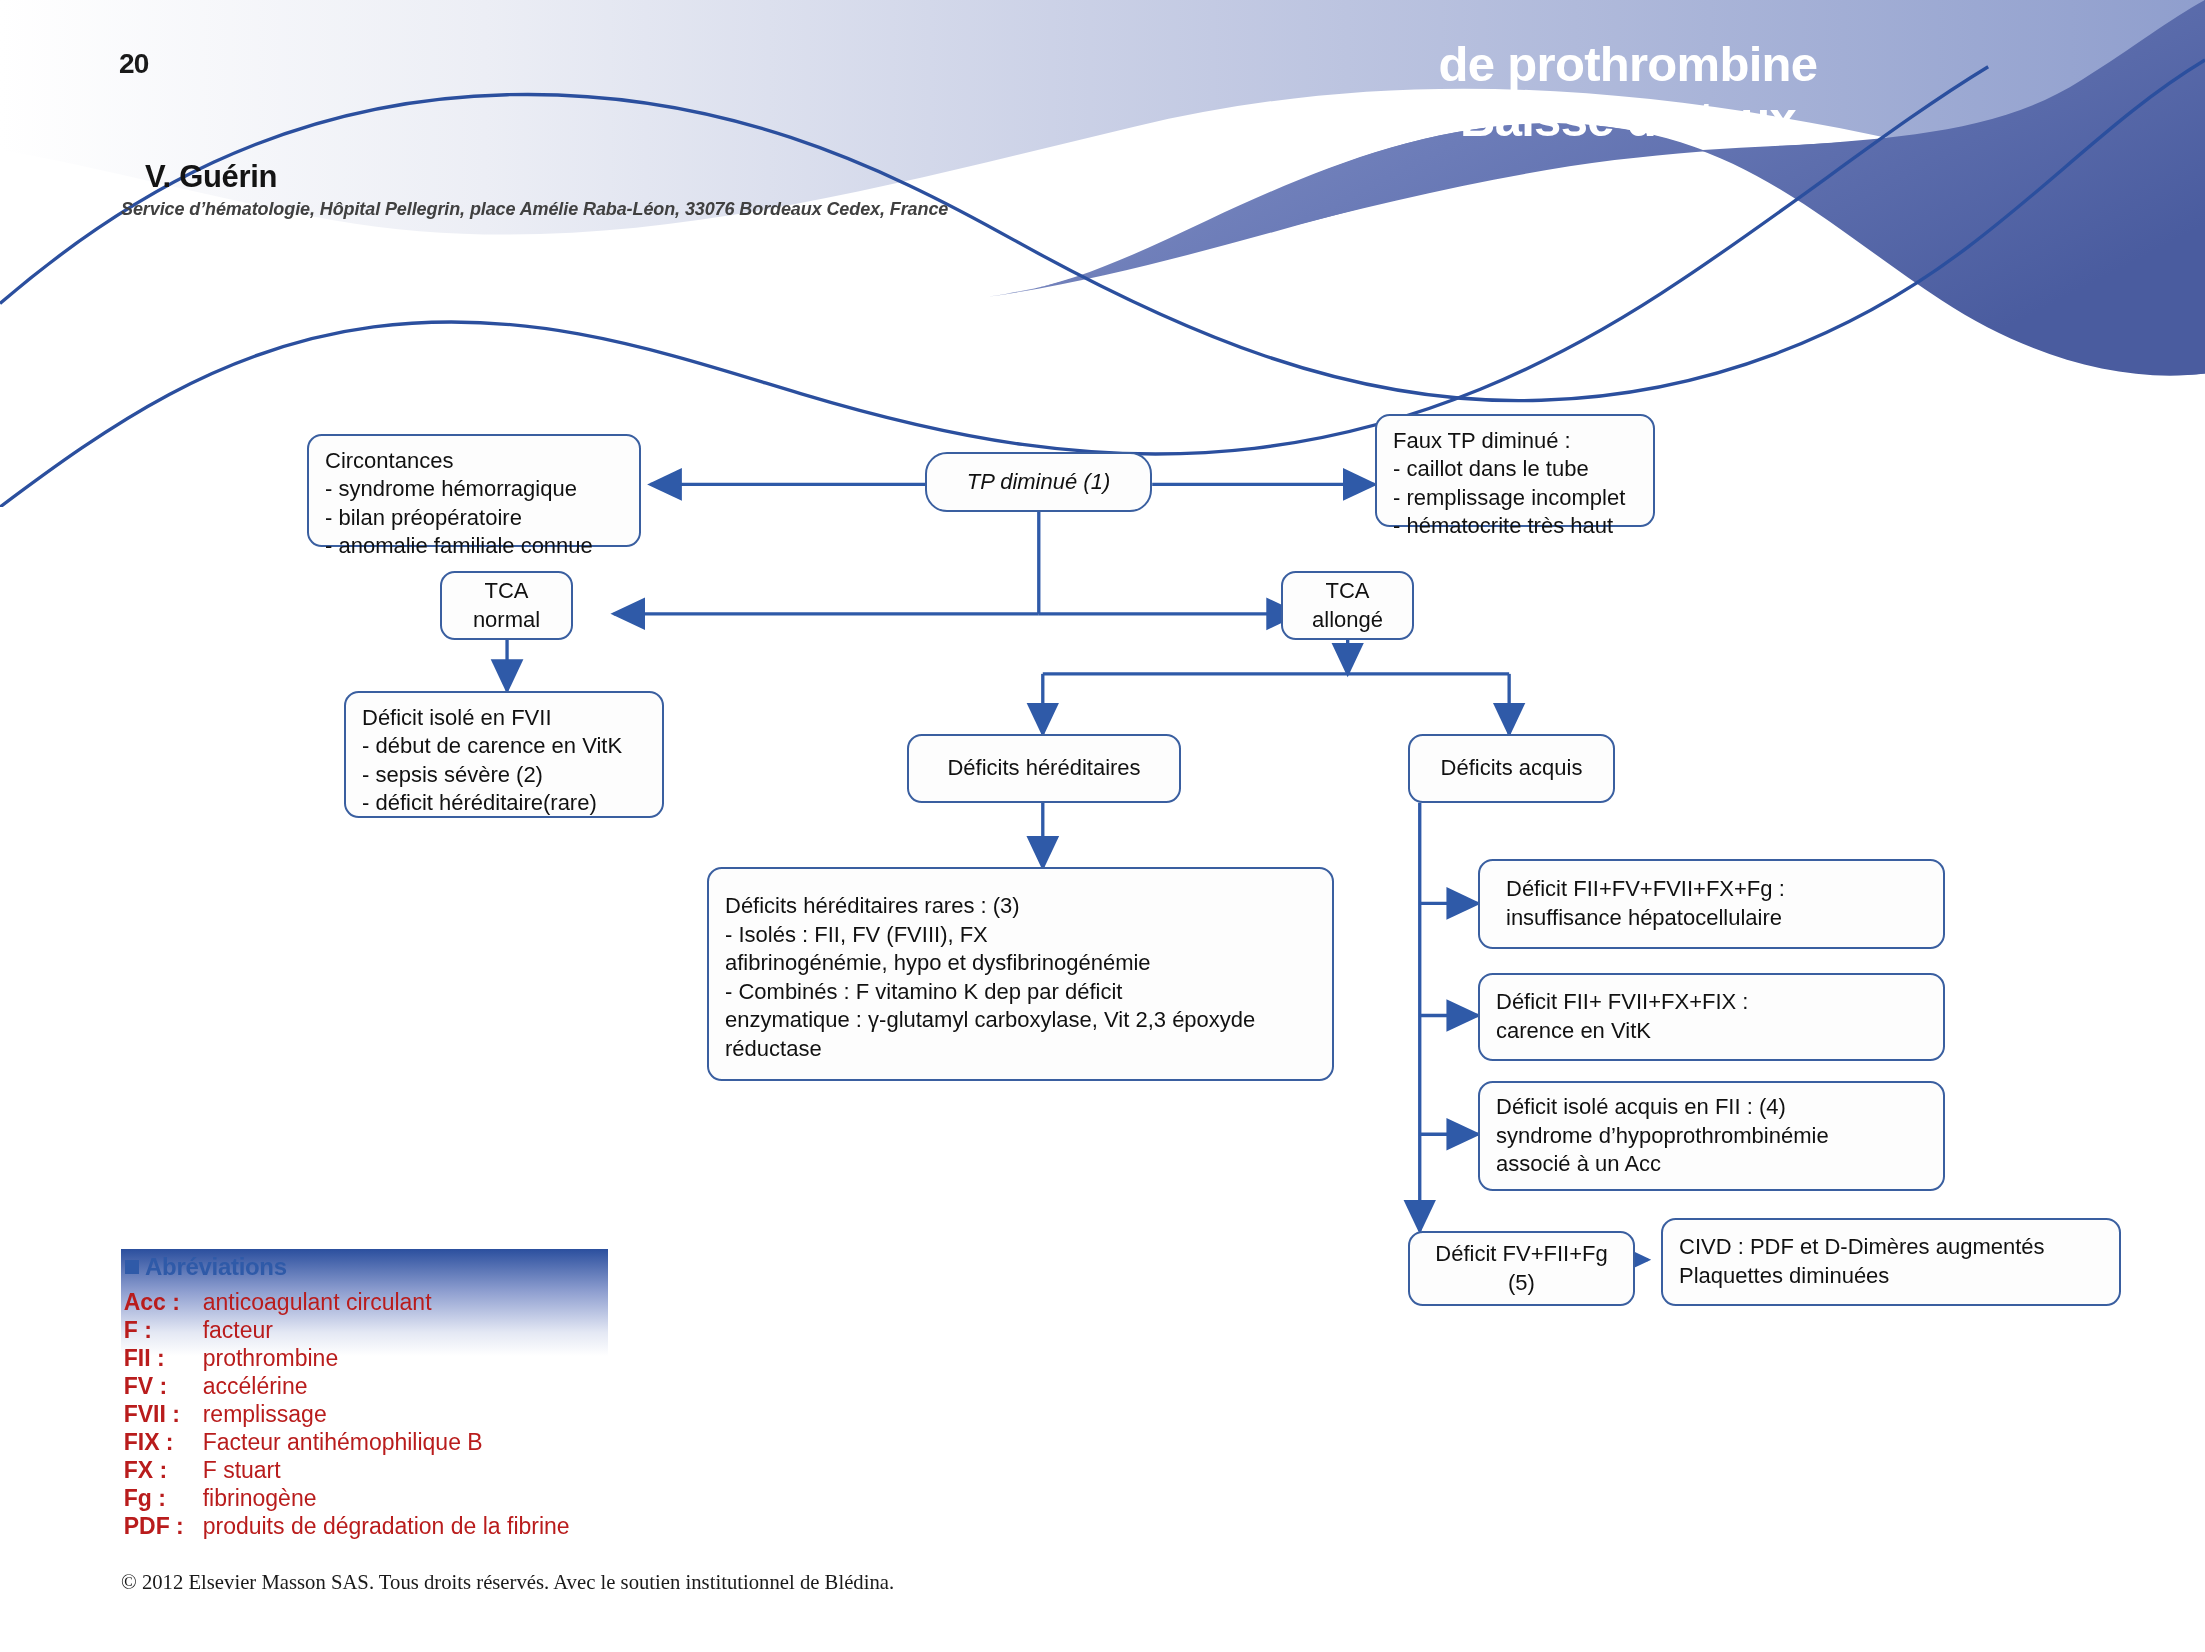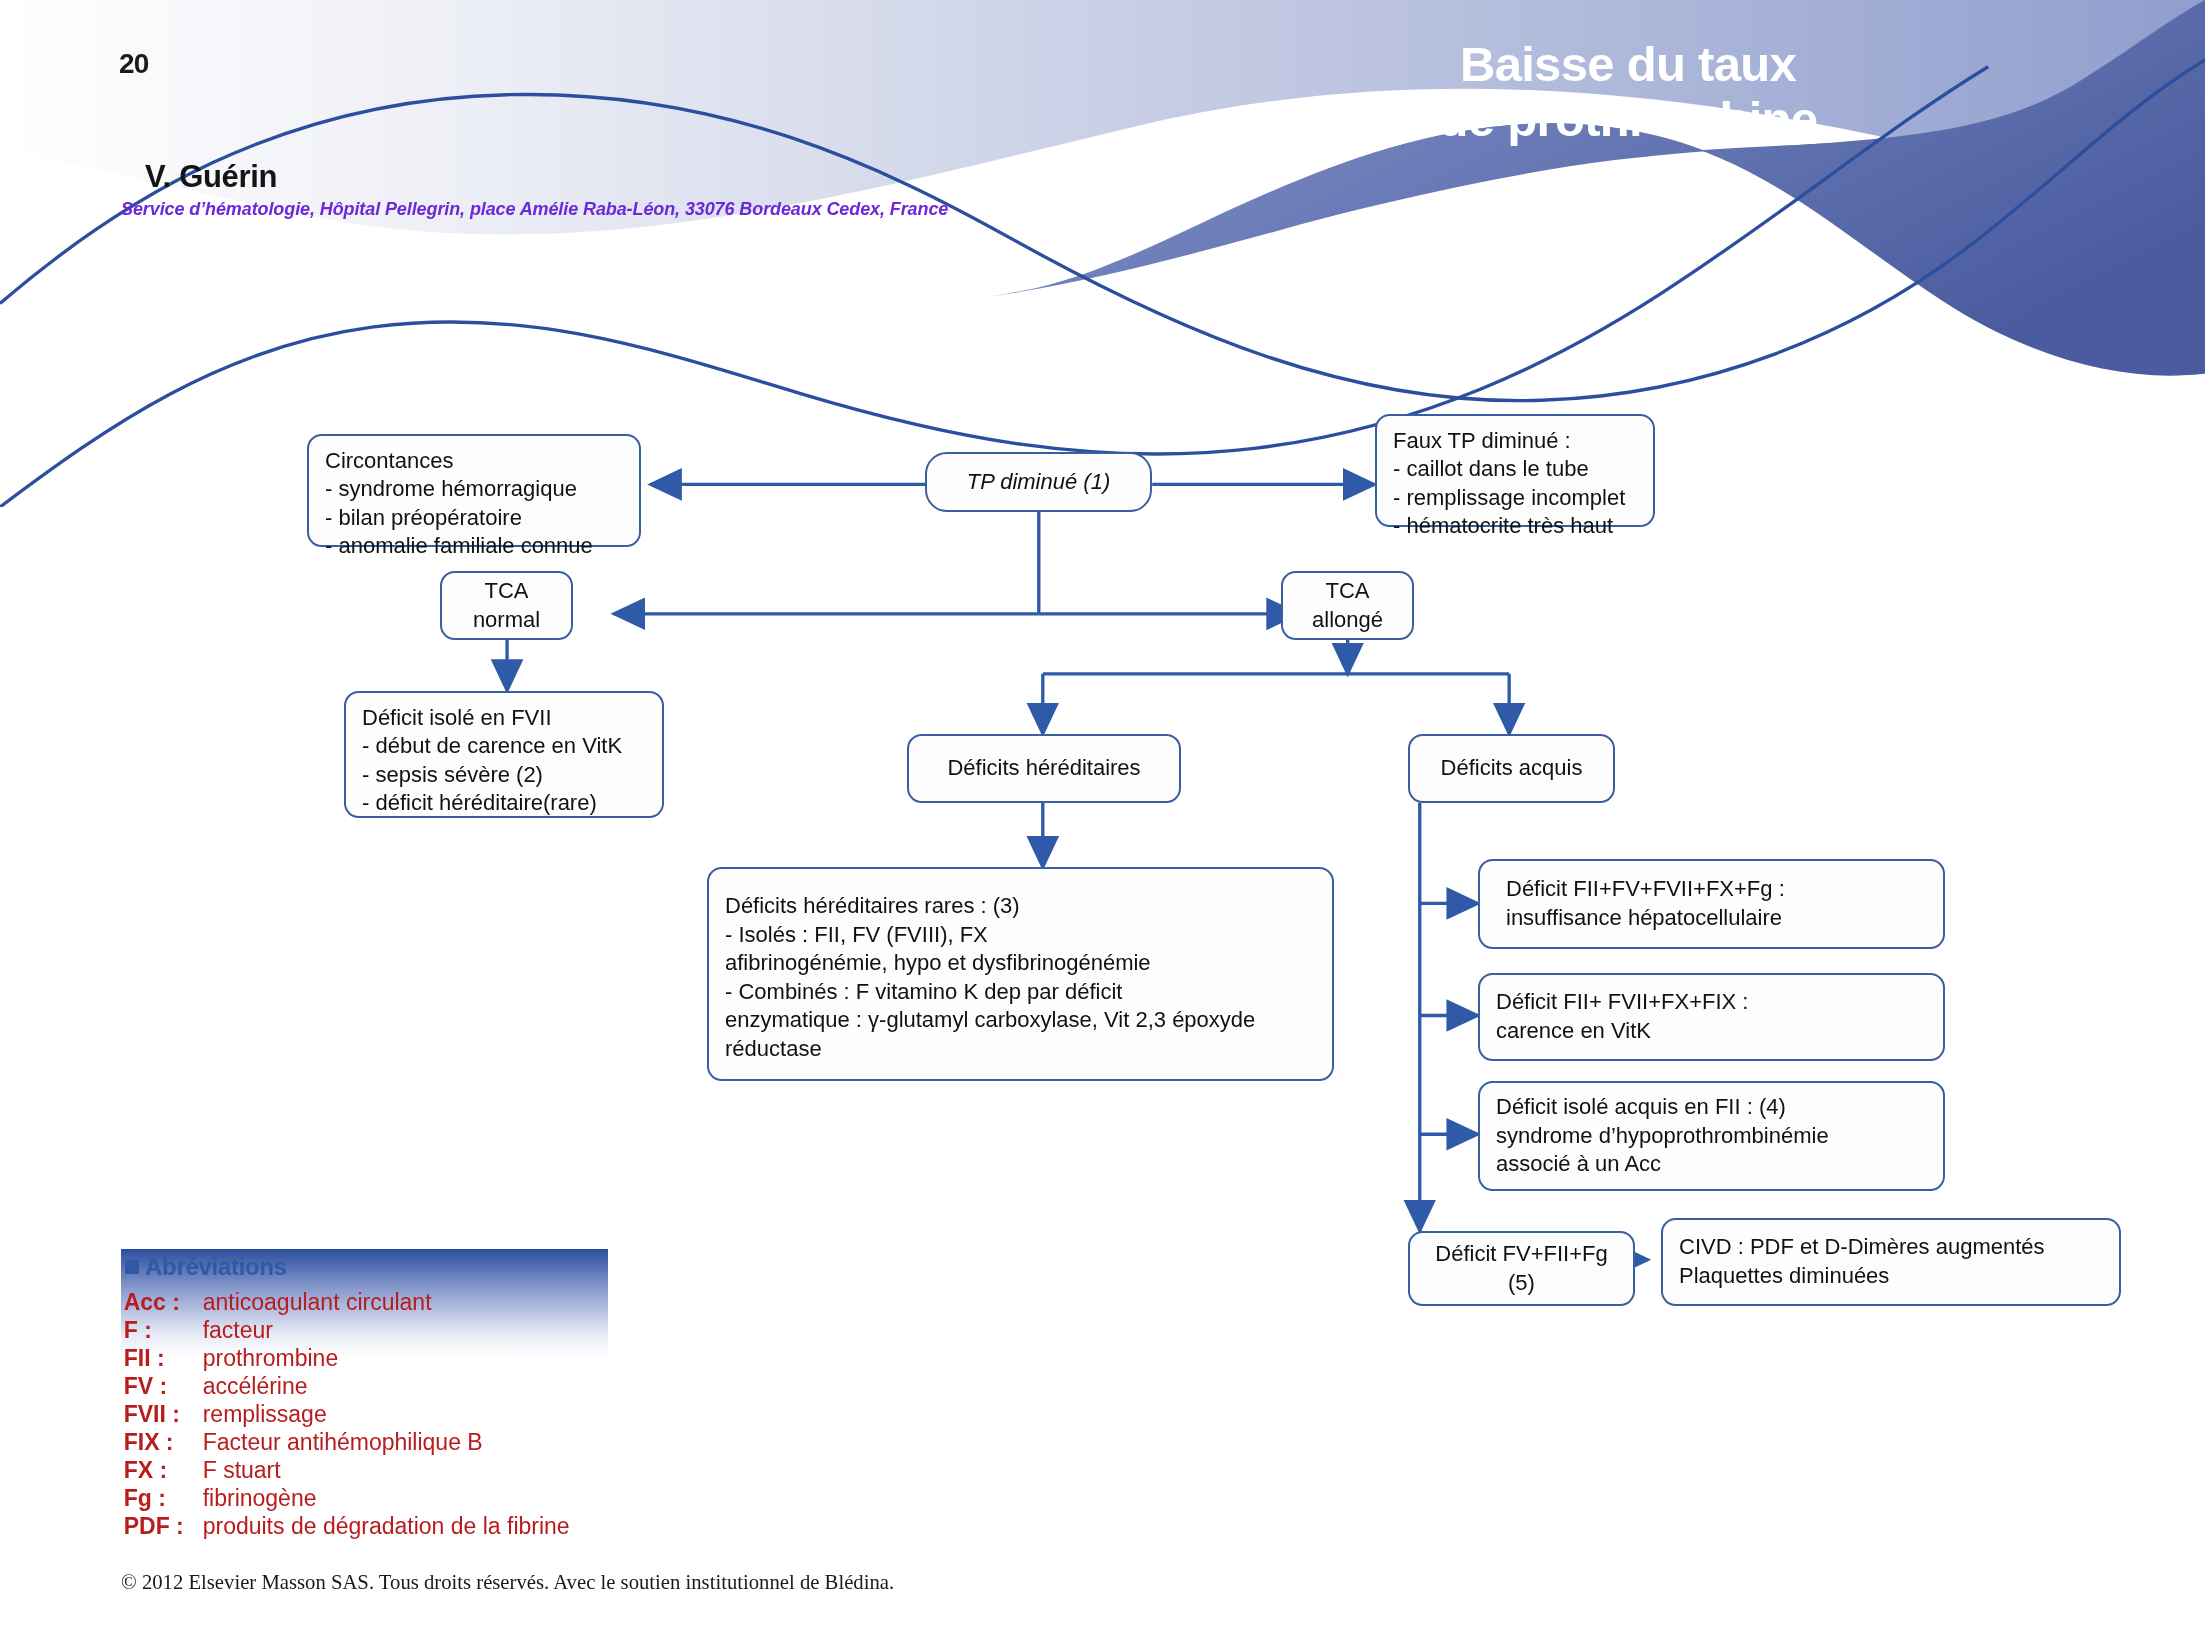--- a/index.html
+++ b/index.html
@@ -57,21 +57,21 @@
     letter-spacing: -0.3px;
     margin-left: 24px;
   }
   #author-affil {
     position: absolute;
     left: 121px;
     top: 199px;
     font-size: 18px;
     font-style: italic;
     font-weight: bold;
-    color: #6d28d9;
+    color: #404040;
     letter-spacing: -0.1px;
     text-align: right;
   }
 
   
   #flow {
     position: absolute;
     left: 0; top: 0;
     width: 2205px;
     height: 1652px;
@@ -199,22 +199,22 @@
              C3080,272 3180,165 3305,90" fill="none" stroke="#2b4f9e" stroke-width="5"></path>
 
     <path d="M0,760 C160,640 330,520 560,490 C800,459 1000,530 1200,590
              C1420,656 1640,700 1880,672 C2120,644 2330,548 2520,420
              C2700,300 2840,185 2980,100" fill="none" stroke="#2b4f9e" stroke-width="5"></path>
   </svg>
 
   <span id="page-number">20</span>
 
   <div id="deck-title">
+    <div>de prothrombine</div>
     <div>Baisse du taux</div>
-    <div>de prothrombine</div>
   </div>
 
   <div id="author-name">V. Guérin</div>
   <div id="author-affil">Service d’hématologie, Hôpital Pellegrin, place Amélie Raba-Léon, 33076 Bordeaux Cedex, France</div>
 
   <svg id="flow" viewBox="0 0 3305 2476" preserveAspectRatio="none">
     <defs>
       <marker id="arrowR" markerWidth="11" markerHeight="11" refX="9.4" refY="5.5" orient="auto" markerUnits="strokeWidth">
         <path d="M0,0.6 L10.4,5.5 L0,10.4 Z" fill="#2f5aa8"></path>
       </marker>

